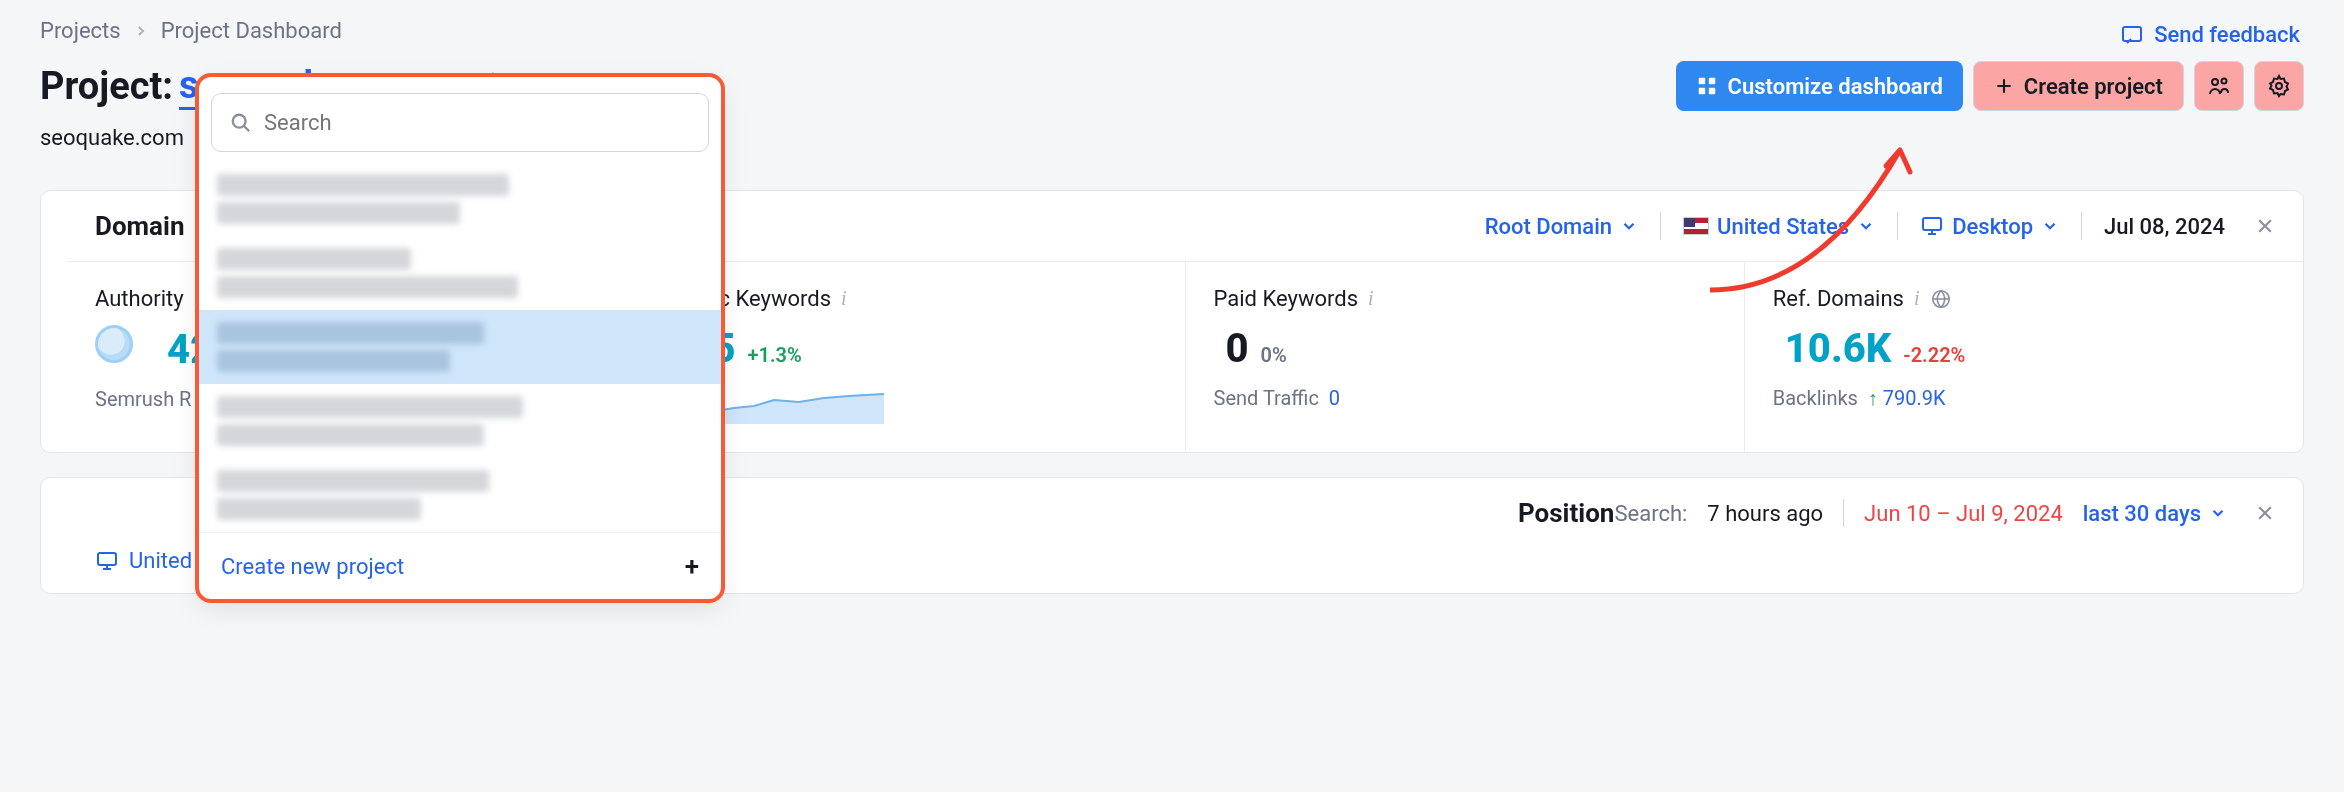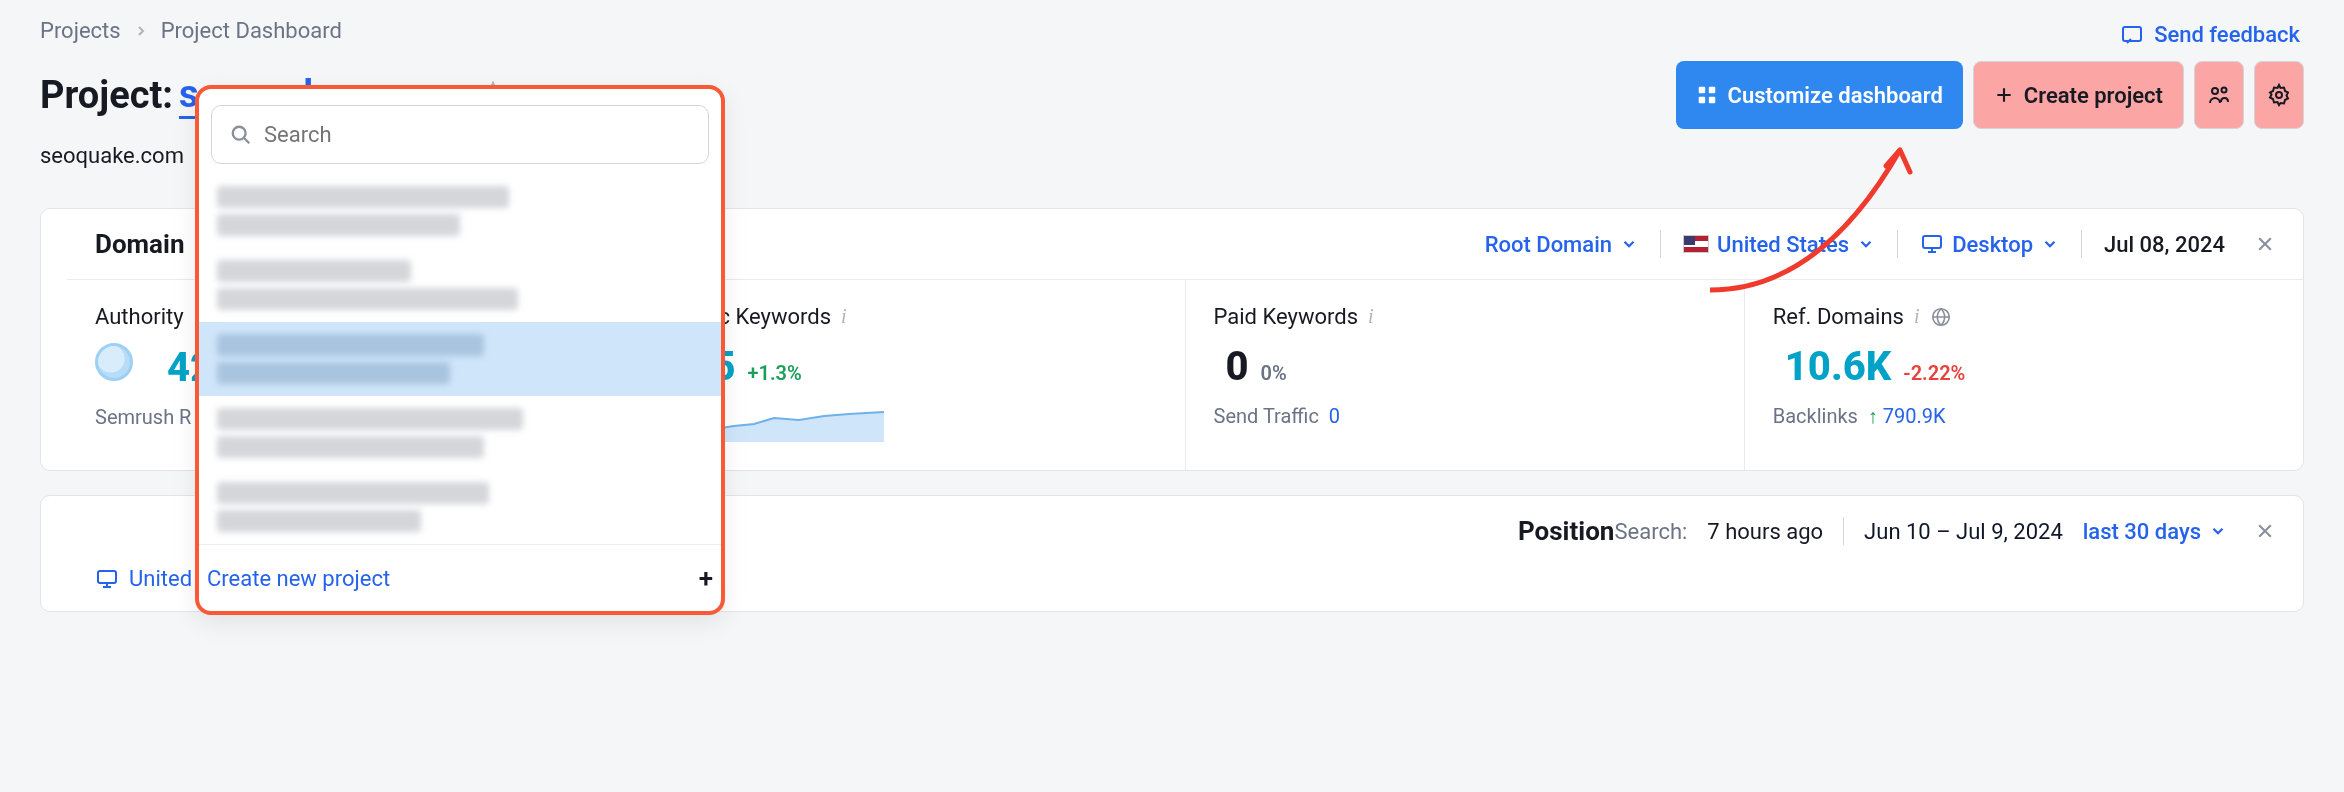--- a/index.html
+++ b/index.html
@@ -14,37 +14,37 @@
   
   
   .header-row { display: flex; justify-content: space-between; align-items: center; margin-bottom: 14px;}
   .title-group { display: flex; align-items: center; gap: 6px; }
   .title-label { font-size: 38px; font-weight: 700; }
   .title-domain { font-size: 38px; font-weight: 700; color: #2563eb; border-bottom: 3px solid #2563eb; }
   .title-chevron { color: #2563eb; margin-left: 6px; }
   .star-icon { color: #b0b3bc; font-size: 28px; margin-left: 10px;}
   
   .header-actions { display: flex; align-items: center; gap: 10px; }
-  .btn { display: inline-flex; align-items: center; gap: 10px; height: 68px; padding: 0 20px; border-radius: 8px; font-size: 22px; font-weight: 600; cursor: pointer; }
+  .btn { display: inline-flex; align-items: center; gap: 10px; height: 50px; padding: 0 20px; border-radius: 8px; font-size: 22px; font-weight: 600; cursor: pointer; }
   .btn-primary { background: #2f88f0; color: #fff; }
   .btn-secondary { background: #fca5a5; border: 1px solid #d2d5db; color: #171a22; }
   .btn-icon { width: 50px; justify-content: center; padding: 0; }
   .feedback-link { display: flex; align-items: center; gap: 10px; color: #2563eb; font-size: 22px; font-weight: 500; position: absolute; top: 22px; right: 44px; }
   
   .subtitle { font-size: 22px; color: #171a22; margin-bottom: 40px;}
   
   
-  .dropdown-panel { position: absolute; left: 195px; top: 85px; width: 530px; background: #fff; border: 4px solid #f75a34; border-radius: 16px; box-shadow: 0 8px 24px rgba(0,0,0,0.08); z-index: 100; overflow: hidden;}
+  .dropdown-panel { position: absolute; left: 195px; top: 73px; width: 530px; background: #fff; border: 4px solid #f75a34; border-radius: 16px; box-shadow: 0 8px 24px rgba(0,0,0,0.08); z-index: 100; overflow: hidden;}
   .dropdown-search { display: flex; align-items: center; gap: 12px; padding: 16px 18px; border: 1px solid #d2d5db; border-radius: 10px; margin: 16px 12px 10px; font-size: 22px; color: #6c7386;}
   .dropdown-search input { border: none; outline: none; font-size: 22px; flex: 1; }
   .dropdown-list { max-height: 510px; overflow: hidden; }
   .dropdown-item { padding: 6px 18px; }
   .dropdown-item.sel { background: #cfe5fa; }
   .blur-line { height: 22px; background: #d4d6da; border-radius: 4px; margin: 6px 0; filter: blur(3px); }
-  .dropdown-footer { display: flex; justify-content: space-between; align-items: center; padding: 18px 8px; color: #2563eb; font-size: 22px; border-top: 1px solid #eceef1;}
+  .dropdown-footer { display: flex; justify-content: space-between; align-items: center; padding: 18px 22px; color: #2563eb; font-size: 22px; border-top: 1px solid #eceef1;}
   .plus-icon { font-size: 26px; font-weight: 600; color: #171a22;}
   
   
   .card { background: #fff; border: 1px solid #e2e4e9; border-radius: 10px; margin-bottom: 24px; padding-left: 26px; }
   .card-header { display: flex; justify-content: space-between; align-items: center; padding: 20px 28px; border-bottom: 1px solid #e9ebee; }
   .card-title { font-size: 26px; font-weight: 700; }
   .filters { display: flex; align-items: center; gap: 22px; font-size: 22px; }
   .filter { display: flex; align-items: center; gap: 8px; color: #2563eb; cursor:pointer;}
   .filter-label { color: #2563eb; font-weight: 500;}
   .date-static { color: #171a22; font-weight: 500;}
@@ -247,21 +247,21 @@
     </div>
   </div>
 
   <div class="card">
     <div class="card2-header">
       <div class="card-title">Position</div>
       <div class="card2-filters">
         <span>Search:</span>
         <span style="color:#171a22">7 hours ago</span>
         <div class="vsep"></div>
-        <span style="color:#0f172a">Jun 10 – Jul 9, 2024</span>
+        <span style="color:#ef4444">Jun 10 – Jul 9, 2024</span>
         <div class="filter">
           <span class="blue">last 30 days</span>
           <svg width="18" height="18" viewBox="0 0 24 24" fill="none" stroke="#2563eb" stroke-width="3">
               <path d="M6 9l6 6 6-6"></path>
             </svg>
         </div>
         <span class="close-x">
           <svg width="20" height="20" viewBox="0 0 24 24" fill="none" stroke="#8a8f9c" stroke-width="2.5">
               <path d="M5 5l14 14M19 5L5 19"></path>
             </svg>

